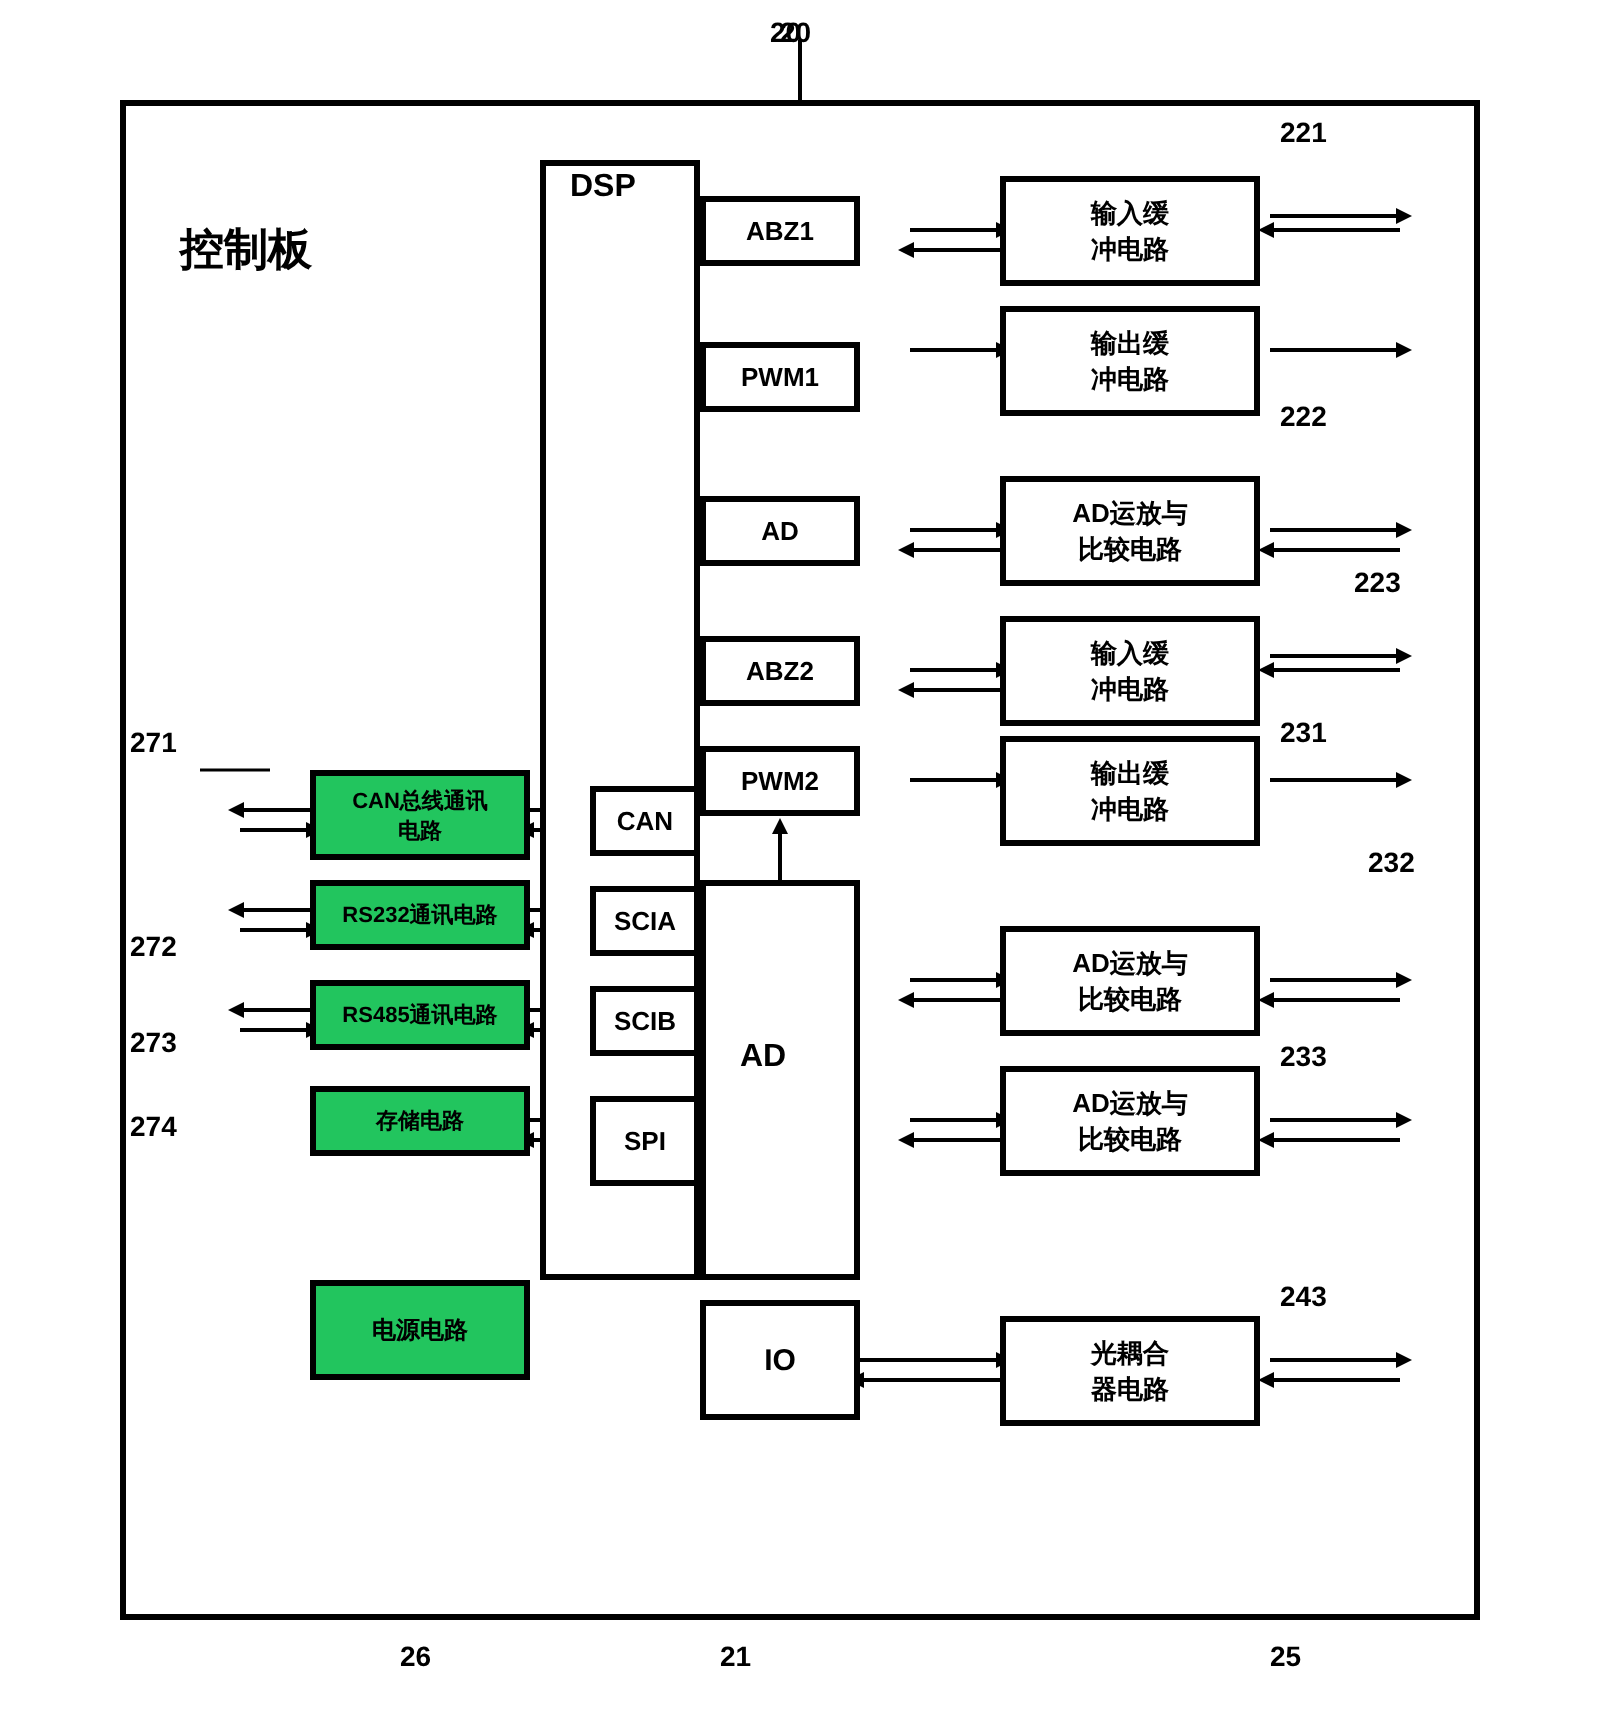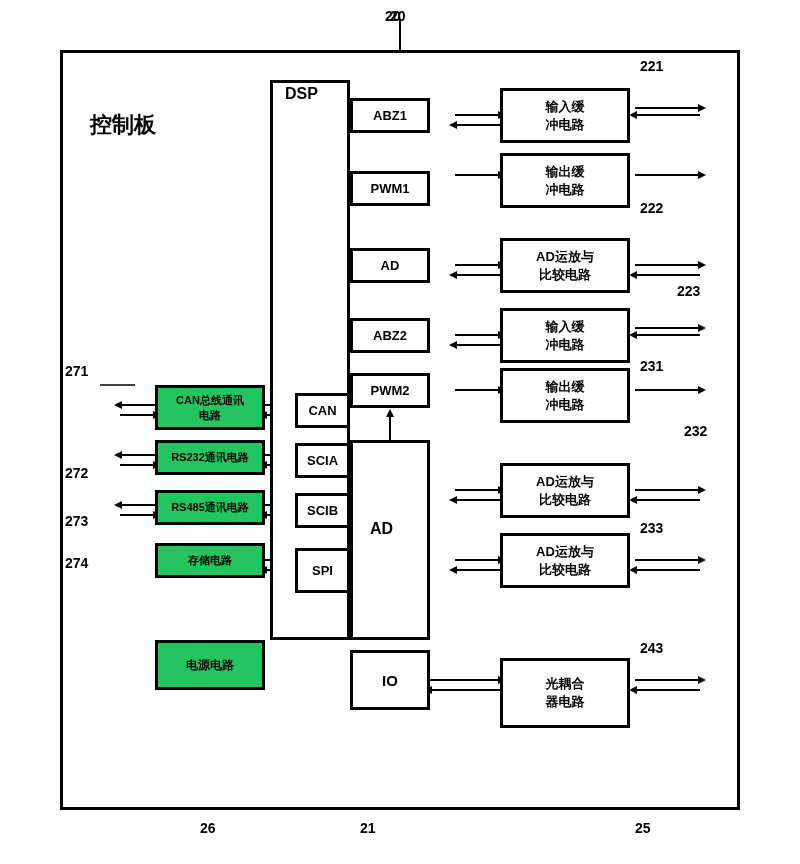--- a/index.html
+++ b/index.html
@@ -340,21 +340,21 @@
   <div class="circuit-box" style="left:500px; top:463px; width:130px; height:55px;">
     <span style="white-space:pre-line;">AD运放与
 比较电路</span>
   </div>
 
   <div class="circuit-box" style="left:500px; top:533px; width:130px; height:55px;">
     <span style="white-space:pre-line;">AD运放与
 比较电路</span>
   </div>
 
-  <div class="circuit-box" style="left:500px; top:658px; width:130px; height:70px;text-align:center;">
+  <div class="circuit-box" style="left:500px; top:658px; width:130px; height:55px;text-align:center;">
     <span style="white-space:pre-line;">光耦合
 器电路</span>
   </div>
 
   <div class="left-circuit-box" style="left:155px; top:385px; width:110px; height:45px;">
     <span style="white-space:pre-line; font-size:11px;">CAN总线通讯
 电路</span>
   </div>
 
   <div class="left-circuit-box" style="left:155px; top:440px; width:110px; height:35px;">

